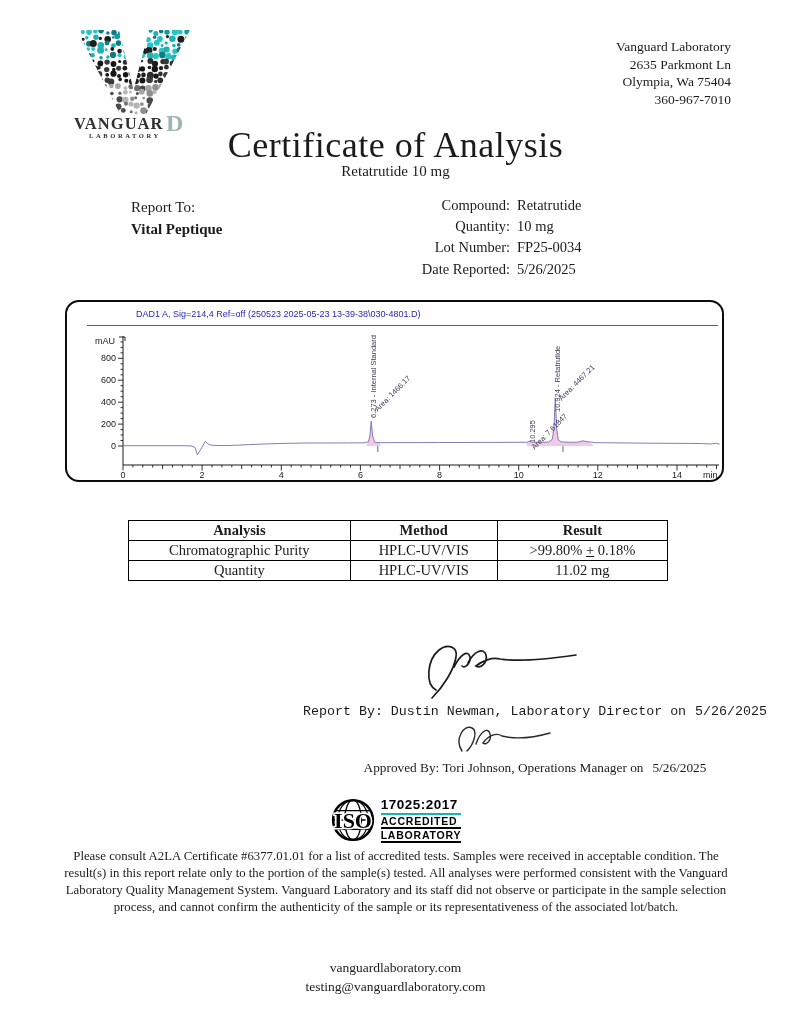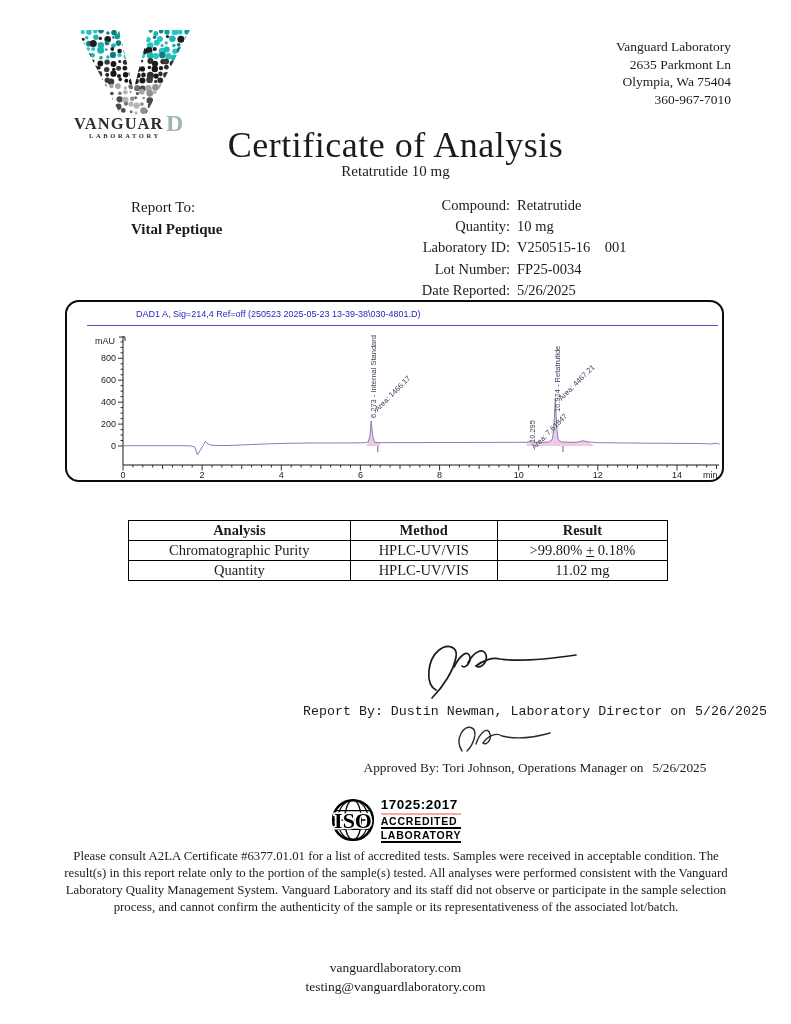--- a/index.html
+++ b/index.html
@@ -29,21 +29,21 @@
   
   .sig1{top:640px;left:418px;}
   .sig2{top:719px;left:446px;}
   .sign-line{left:300px;width:470px;text-align:center;font-size:13.3px;}
   .sign-line .date{margin-left:9px;}
   .report-line{top:704px;font-family:Liberation Mono, monospace;}
   .approve-line{top:760px;}
   
   .iso-wrap{top:797px;left:0;width:791px;display:flex;justify-content:center;align-items:center;}
   .iso-text{margin-left:5px;font-family:"Liberation Sans","DejaVu Sans",sans-serif;color:#000;}
-  .iso-text .l1{font-size:13.5px;font-weight:bold;letter-spacing:.5px;border-bottom:2px solid #fca5a5;padding-bottom:1px;}
+  .iso-text .l1{font-size:13.5px;font-weight:bold;letter-spacing:.5px;border-bottom:2px solid #14b8a6;padding-bottom:1px;}
   .iso-text .l2,.iso-text .l3{font-size:10.5px;font-weight:bold;letter-spacing:.8px;border-bottom:2px solid #000;}
   
   .disclaimer{top:848px;left:58px;width:676px;text-align:center;font-size:12.8px;line-height:17px;}
   .footer{top:958px;left:0;width:791px;text-align:center;font-size:13.5px;line-height:19px;}
 </style>
 </head>
 <body>
 
 <div class="page">
 
@@ -347,24 +347,20 @@
   <div class="abs info-fields" id="info-fields">
       <div class="info-row">
         <span class="lbl">Compound:</span>
         <span class="val">Retatrutide</span>
       </div>
       <div class="info-row">
         <span class="lbl">Quantity:</span>
         <span class="val">10 mg</span>
       </div>
       <div class="info-row">
-        <span class="lbl">Laboratory ID:</span>
-        <span class="val">V250515-16    001</span>
-      </div>
-      <div class="info-row">
         <span class="lbl">Lot Number:</span>
         <span class="val">FP25-0034</span>
       </div>
       <div class="info-row">
         <span class="lbl">Date Reported:</span>
         <span class="val">5/26/2025</span>
       </div>
     </div>
 
   <div class="abs chart-box">

